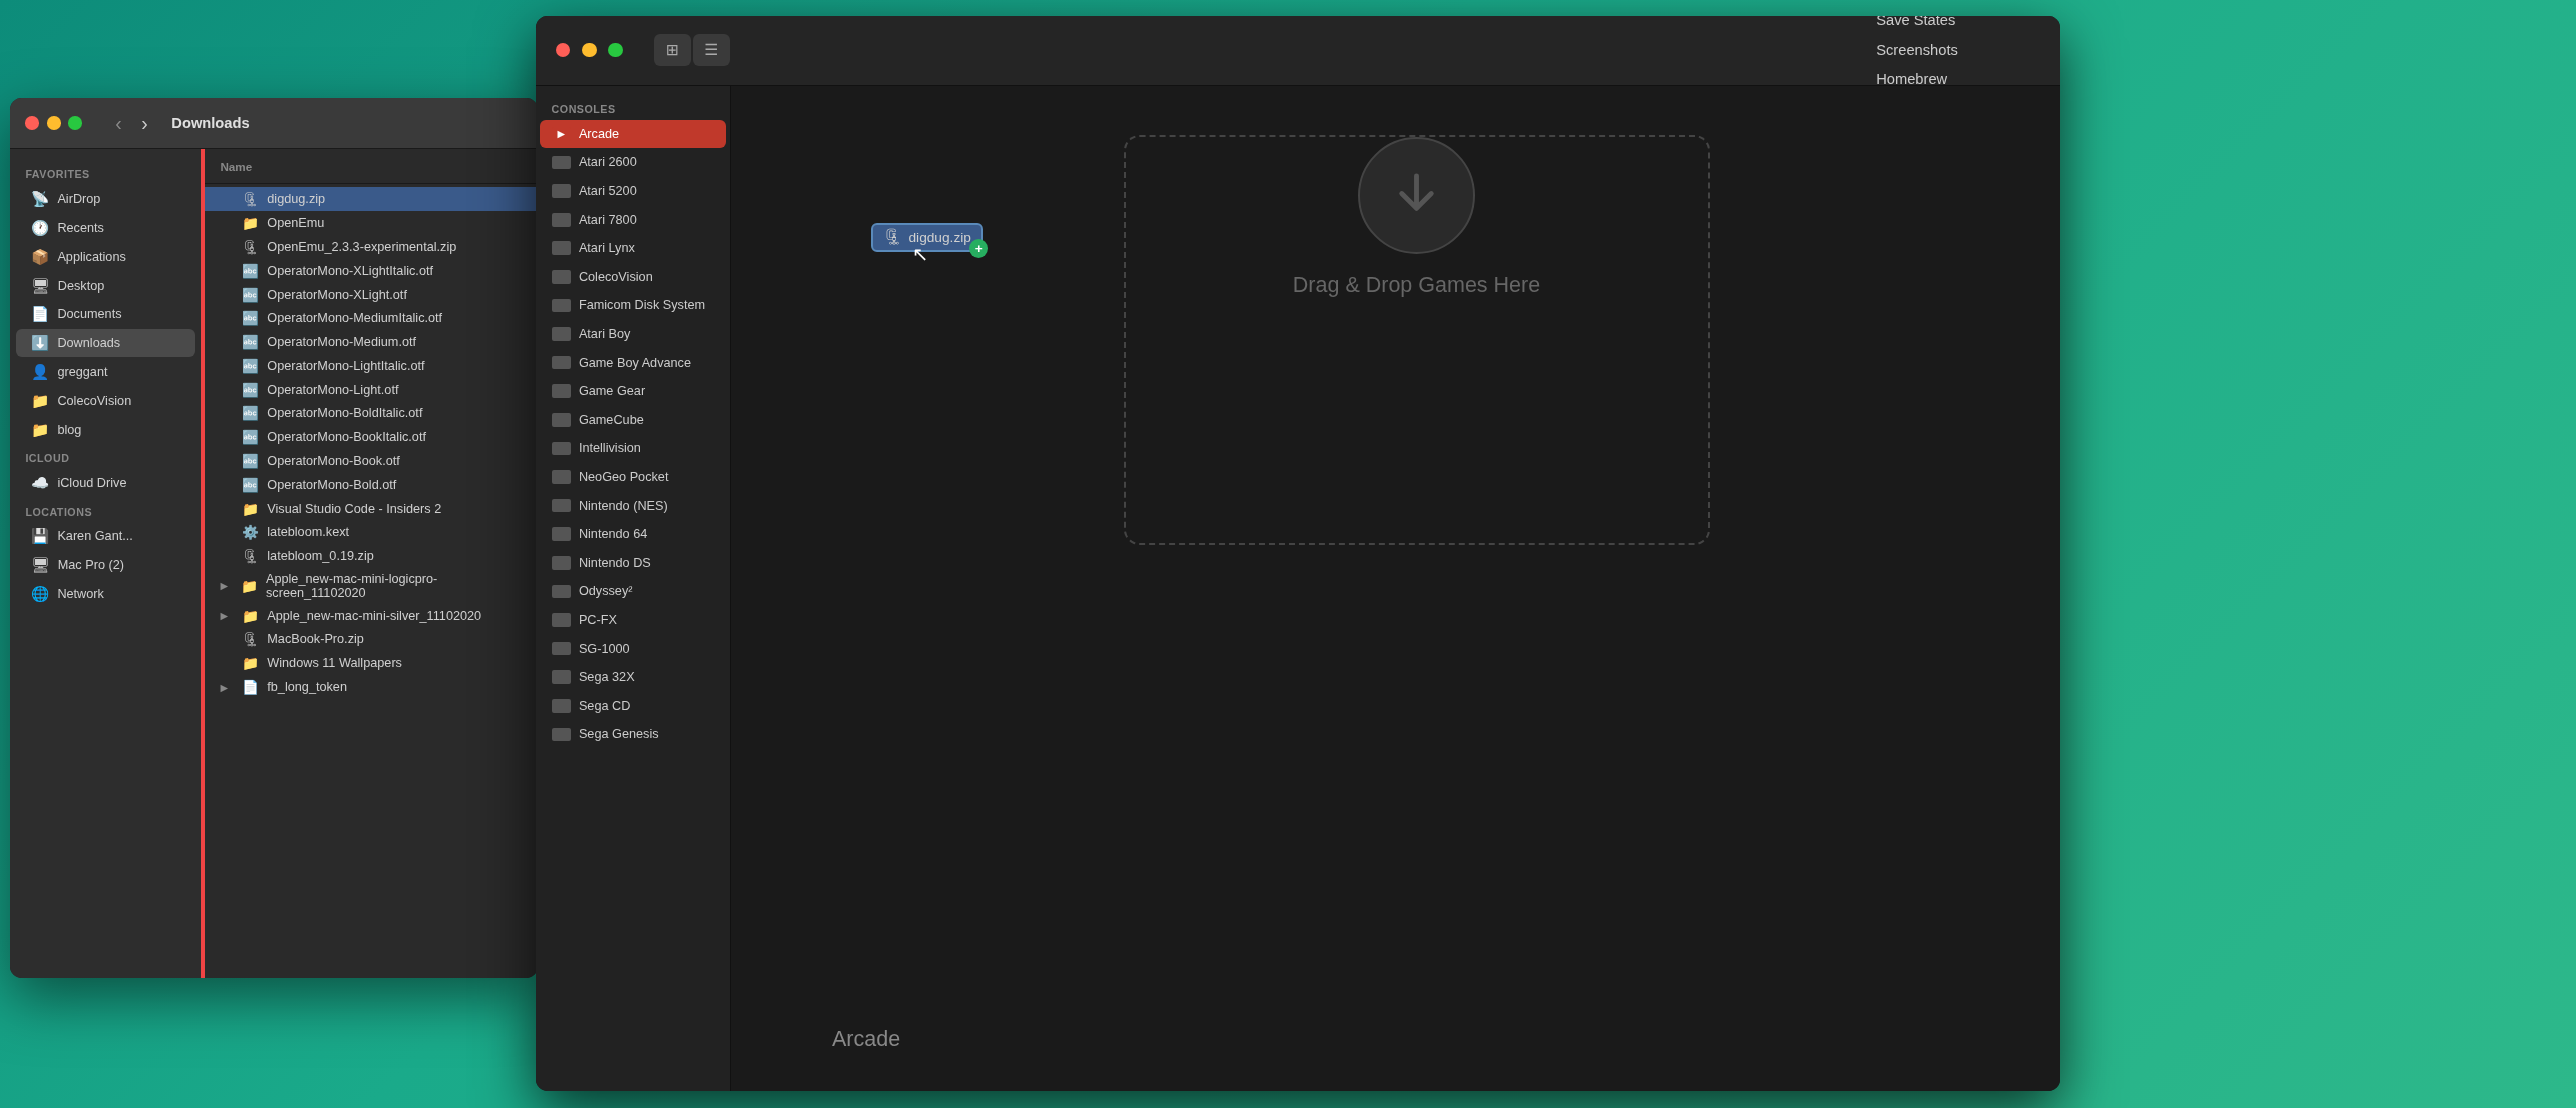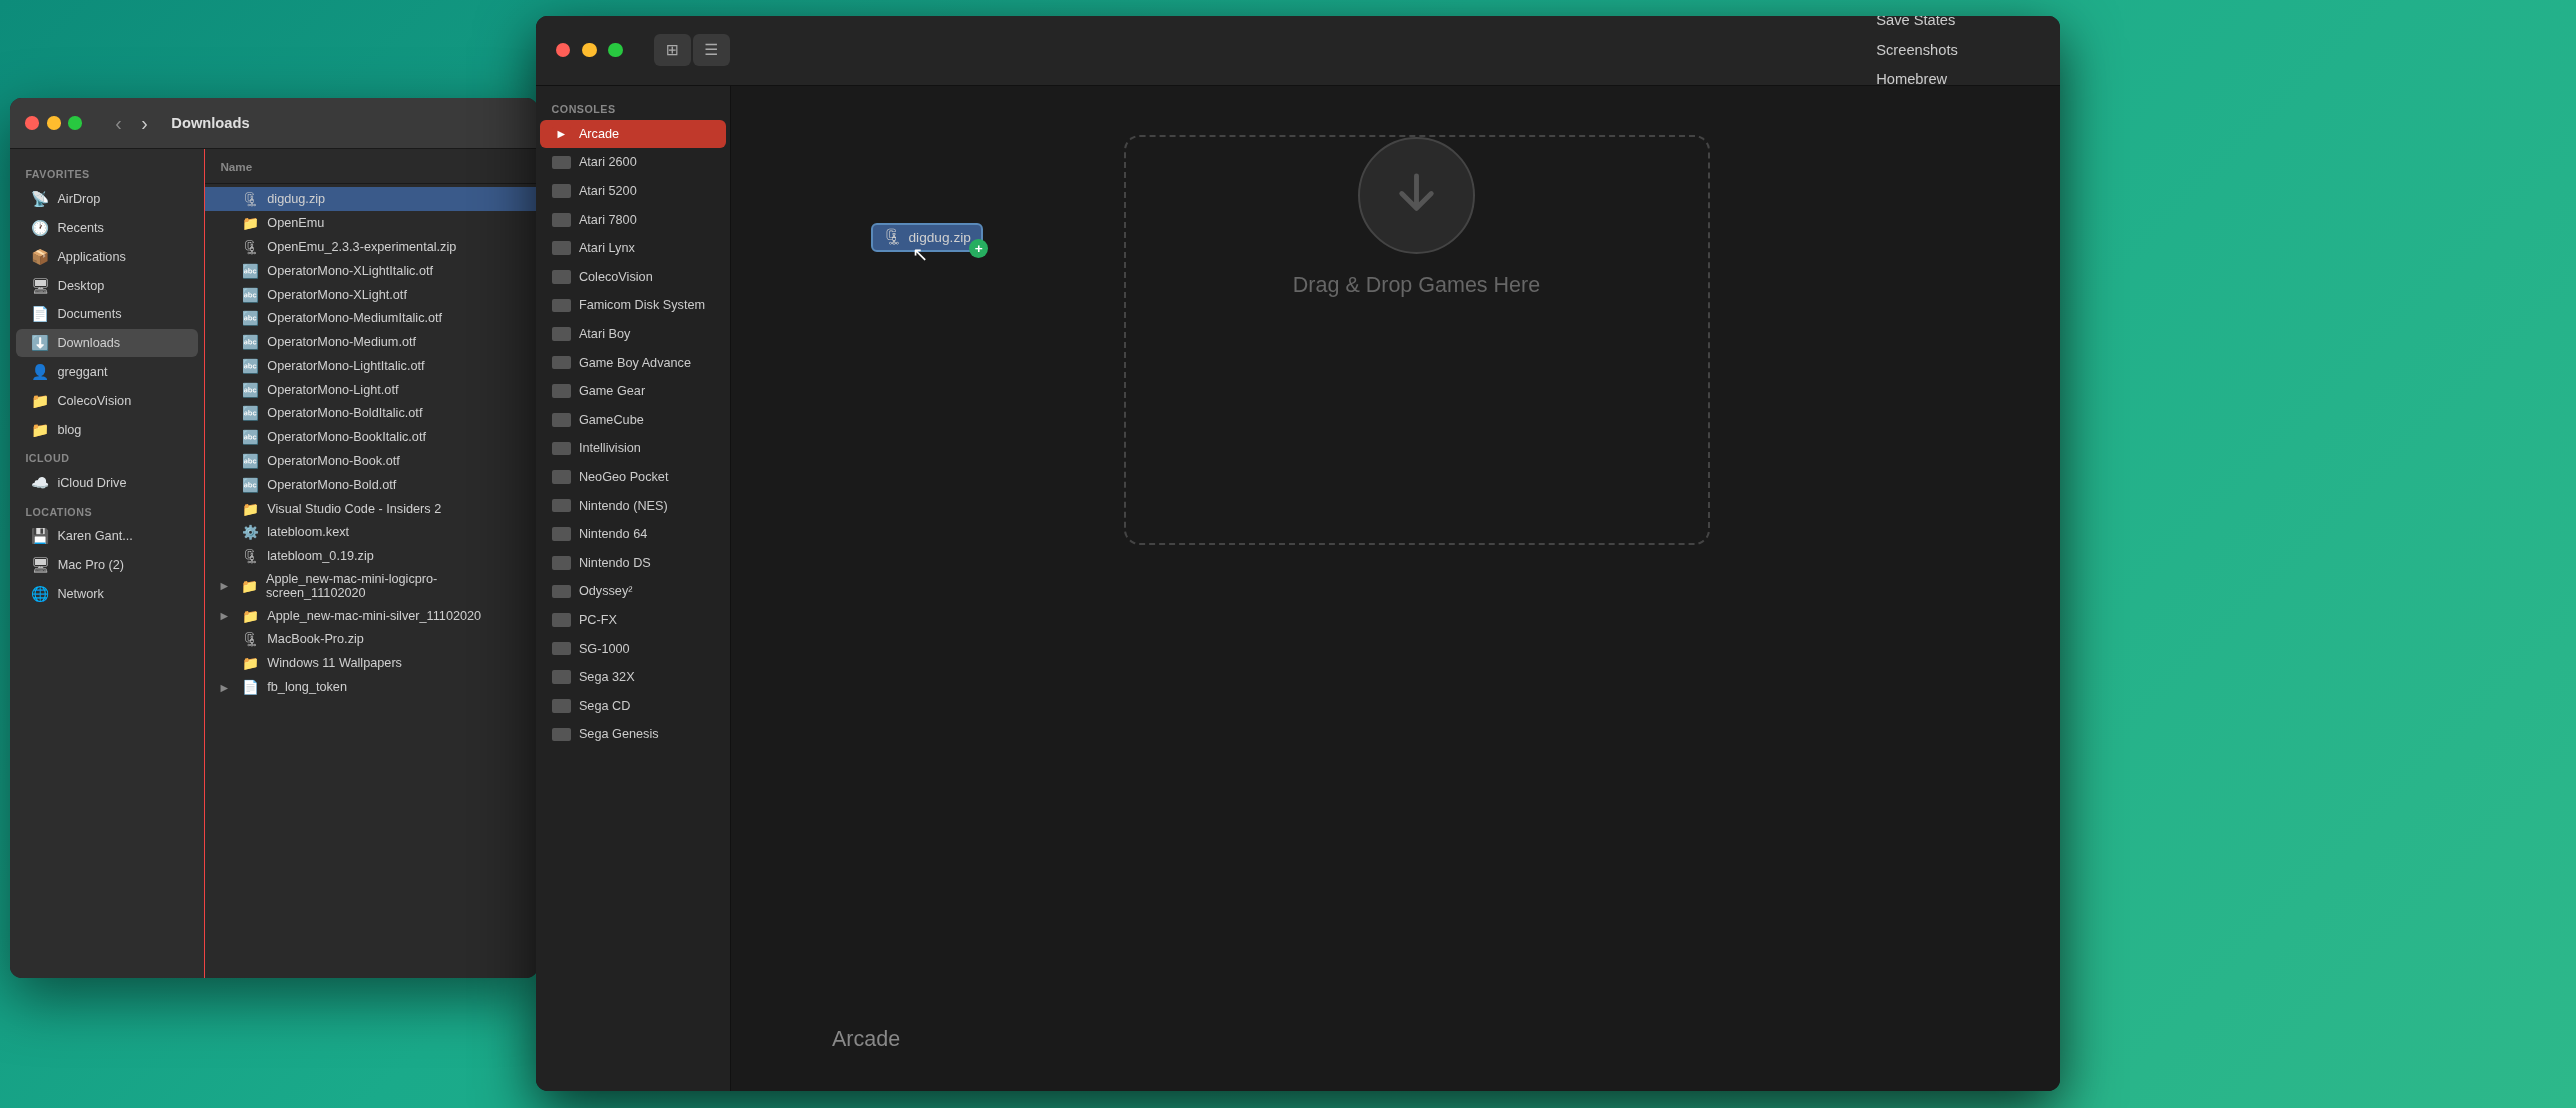--- a/index.html
+++ b/index.html
@@ -65,21 +65,21 @@
       margin-left: 9.8px;
     }
     .finder-body {
       display: flex;
       flex: 1;
       overflow: hidden;
     }
     .finder-sidebar {
       width: 195px;
       background: #2d2d2d;
-      border-right: 1px solid #ef4444;
+      border-right: 4px solid #ef4444;
       overflow-y: auto;
       padding: 11.7px 0;
     }
     .sidebar-section-label {
       color: #888;
       font-size: 10.7px;
       font-weight: 700;
       text-transform: uppercase;
       letter-spacing: 0.5px;
       padding: 7.8px 15.6px 3.9px;

